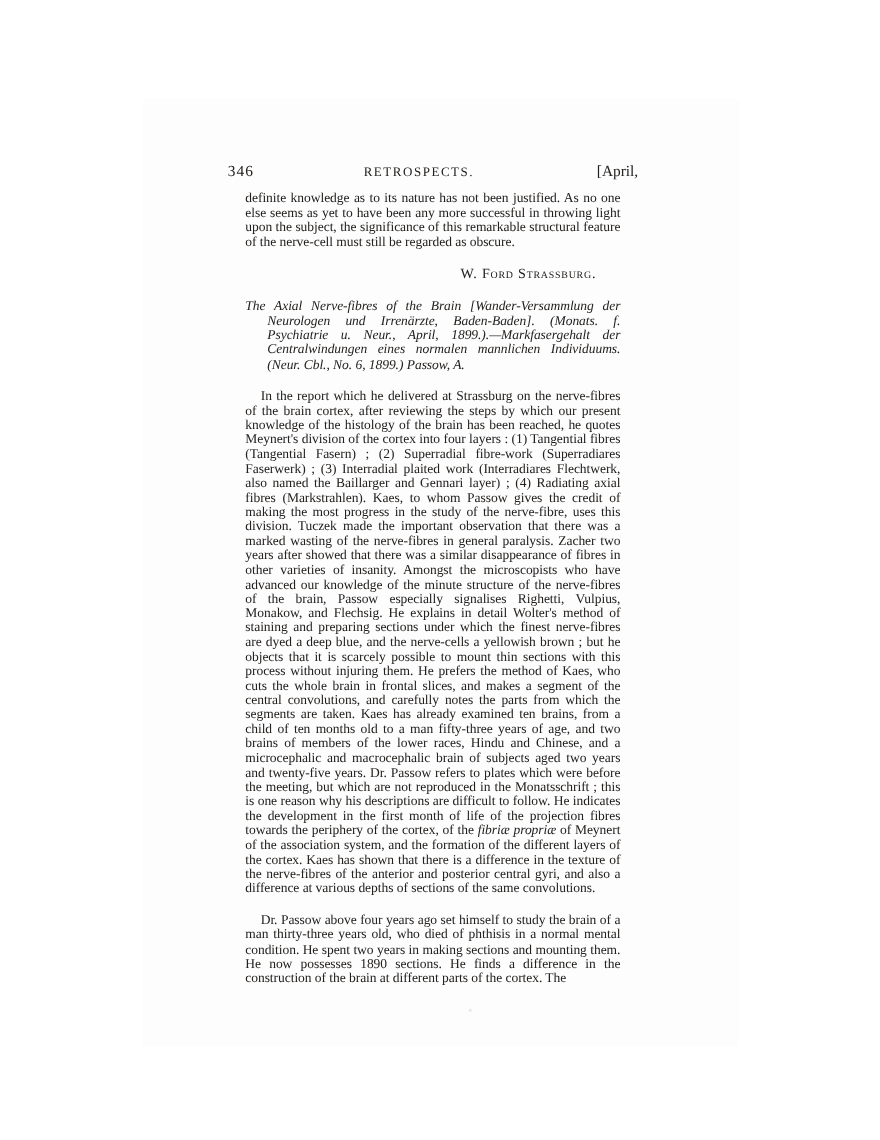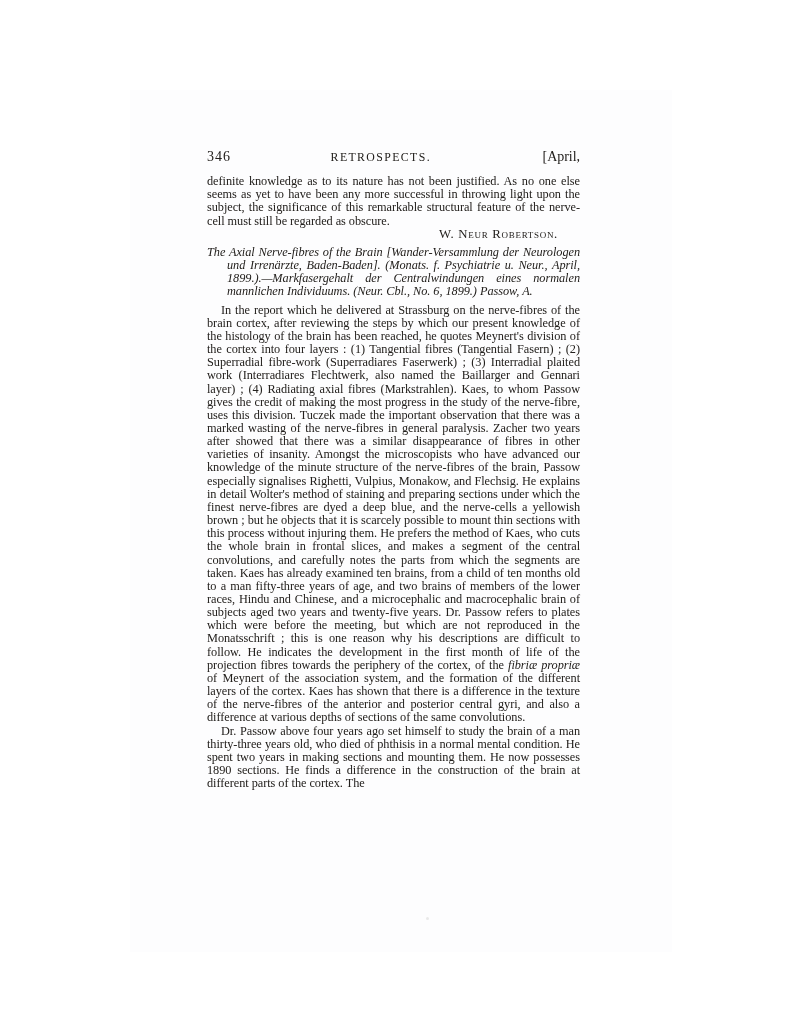--- a/index.html
+++ b/index.html
@@ -46,21 +46,21 @@
   }
   .running-title {
     font-size: 11.8px;
     letter-spacing: 1.4px;
     transform: translateX(-6px);
     text-align: center;
   }
   .issue-label {
     font-size: 14px;
   }
-  p { margin: 0; }
+  p { margin: 16px; }
   .p-continued {
     margin-top: 11px;
   }
   .signature {
     text-align: right;
     padding-right: 22px;
     font-variant: small-caps;
     letter-spacing: 0.7px;
     font-size: 12.8px;
   }
@@ -96,21 +96,21 @@
     <div class="content">
 
       <div class="page-header">
         <span class="page-number">346</span>
         <span class="running-title">RETROSPECTS.</span>
         <span class="issue-label">[April,</span>
       </div>
 
       <p class="p-continued">definite knowledge as to its nature has not been justified.  As no one else seems as yet to have been any more successful in throwing light upon the subject, the significance of this remarkable structural feature of the nerve-cell must still be regarded as obscure.</p>
 
-      <p class="signature">W. Neur Robertson.</p>
+      <p class="signature">W. Ford Strassburg.</p>
 
       <p class="citation">The Axial Nerve-fibres of the Brain [Wander-Versammlung der Neurologen und Irrenärzte, Baden-Baden].  (Monats. f. Psychiatrie u. Neur., April, 1899.).—Markfasergehalt der Centralwindungen eines normalen mannlichen Individuums.  (Neur. Cbl., No. 6, 1899.)  Passow, A.</p>
 
       <p class="body-para-1"><span>In the report which he delivered at Strassburg on the nerve-fibres of the brain cortex, after reviewing the steps by which our present knowledge of the histology of the brain has been reached, he quotes Meynert's division of the cortex into four layers : (1) Tangential fibres (Tangential Fasern) ; (2) Superradial fibre-work (Superradiares Faserwerk) ; (3) Interradial plaited work (Interradiares Flechtwerk, also named the Baillarger and Gennari layer) ; (4) Radiating axial fibres (Markstrahlen).  Kaes, to whom Passow gives the credit of making the most progress in the study of the nerve-fibre, uses this division.  Tuczek made the important observation that there was a marked wasting of the nerve-fibres in general paralysis.  Zacher two years after showed that there was a similar disappearance of fibres in other varieties of insanity.  Amongst the microscopists who have advanced our knowledge of the minute structure of the nerve-fibres of the brain, Passow especially signalises Righetti, Vulpius, Monakow, and Flechsig.  He explains in detail Wolter's method of staining and preparing sections under which the finest nerve-fibres are dyed a deep blue, and the nerve-cells a yellowish brown ; but he objects that it is scarcely possible to mount thin sections with this process without injuring them.  He prefers the method of Kaes, who cuts the whole brain in frontal slices, and makes a segment of the central convolutions, and carefully notes the parts from which the segments are taken.  Kaes has already examined ten brains, from a child of ten months old to a man fifty-three years of age, and two brains of members of the lower races, Hindu and Chinese, and a microcephalic and macrocephalic brain of subjects aged two years and twenty-five years.  Dr. Passow refers to plates which were before the meeting, but which are not reproduced in the Monatsschrift ; this is one reason why his descriptions are difficult to follow.  He indicates the development in the first month of life of the projection fibres towards the periphery of the cortex, of the </span><span class="italic">fibriæ propriæ</span><span> of Meynert of the association system, and the formation of the different layers of the cortex.  Kaes has shown that there is a difference in the texture of the nerve-fibres of the anterior and posterior central gyri, and also a difference at various depths of sections of the same convolutions.</span></p>
 
       <p class="body-para-2">Dr. Passow above four years ago set himself to study the brain of a man thirty-three years old, who died of phthisis in a normal mental condition.  He spent two years in making sections and mounting them.  He now possesses 1890 sections.  He finds a difference in the construction of the brain at different parts of the cortex.  The</p>
 
     </div>
     <div class="scan-speck"></div>
   </div>

